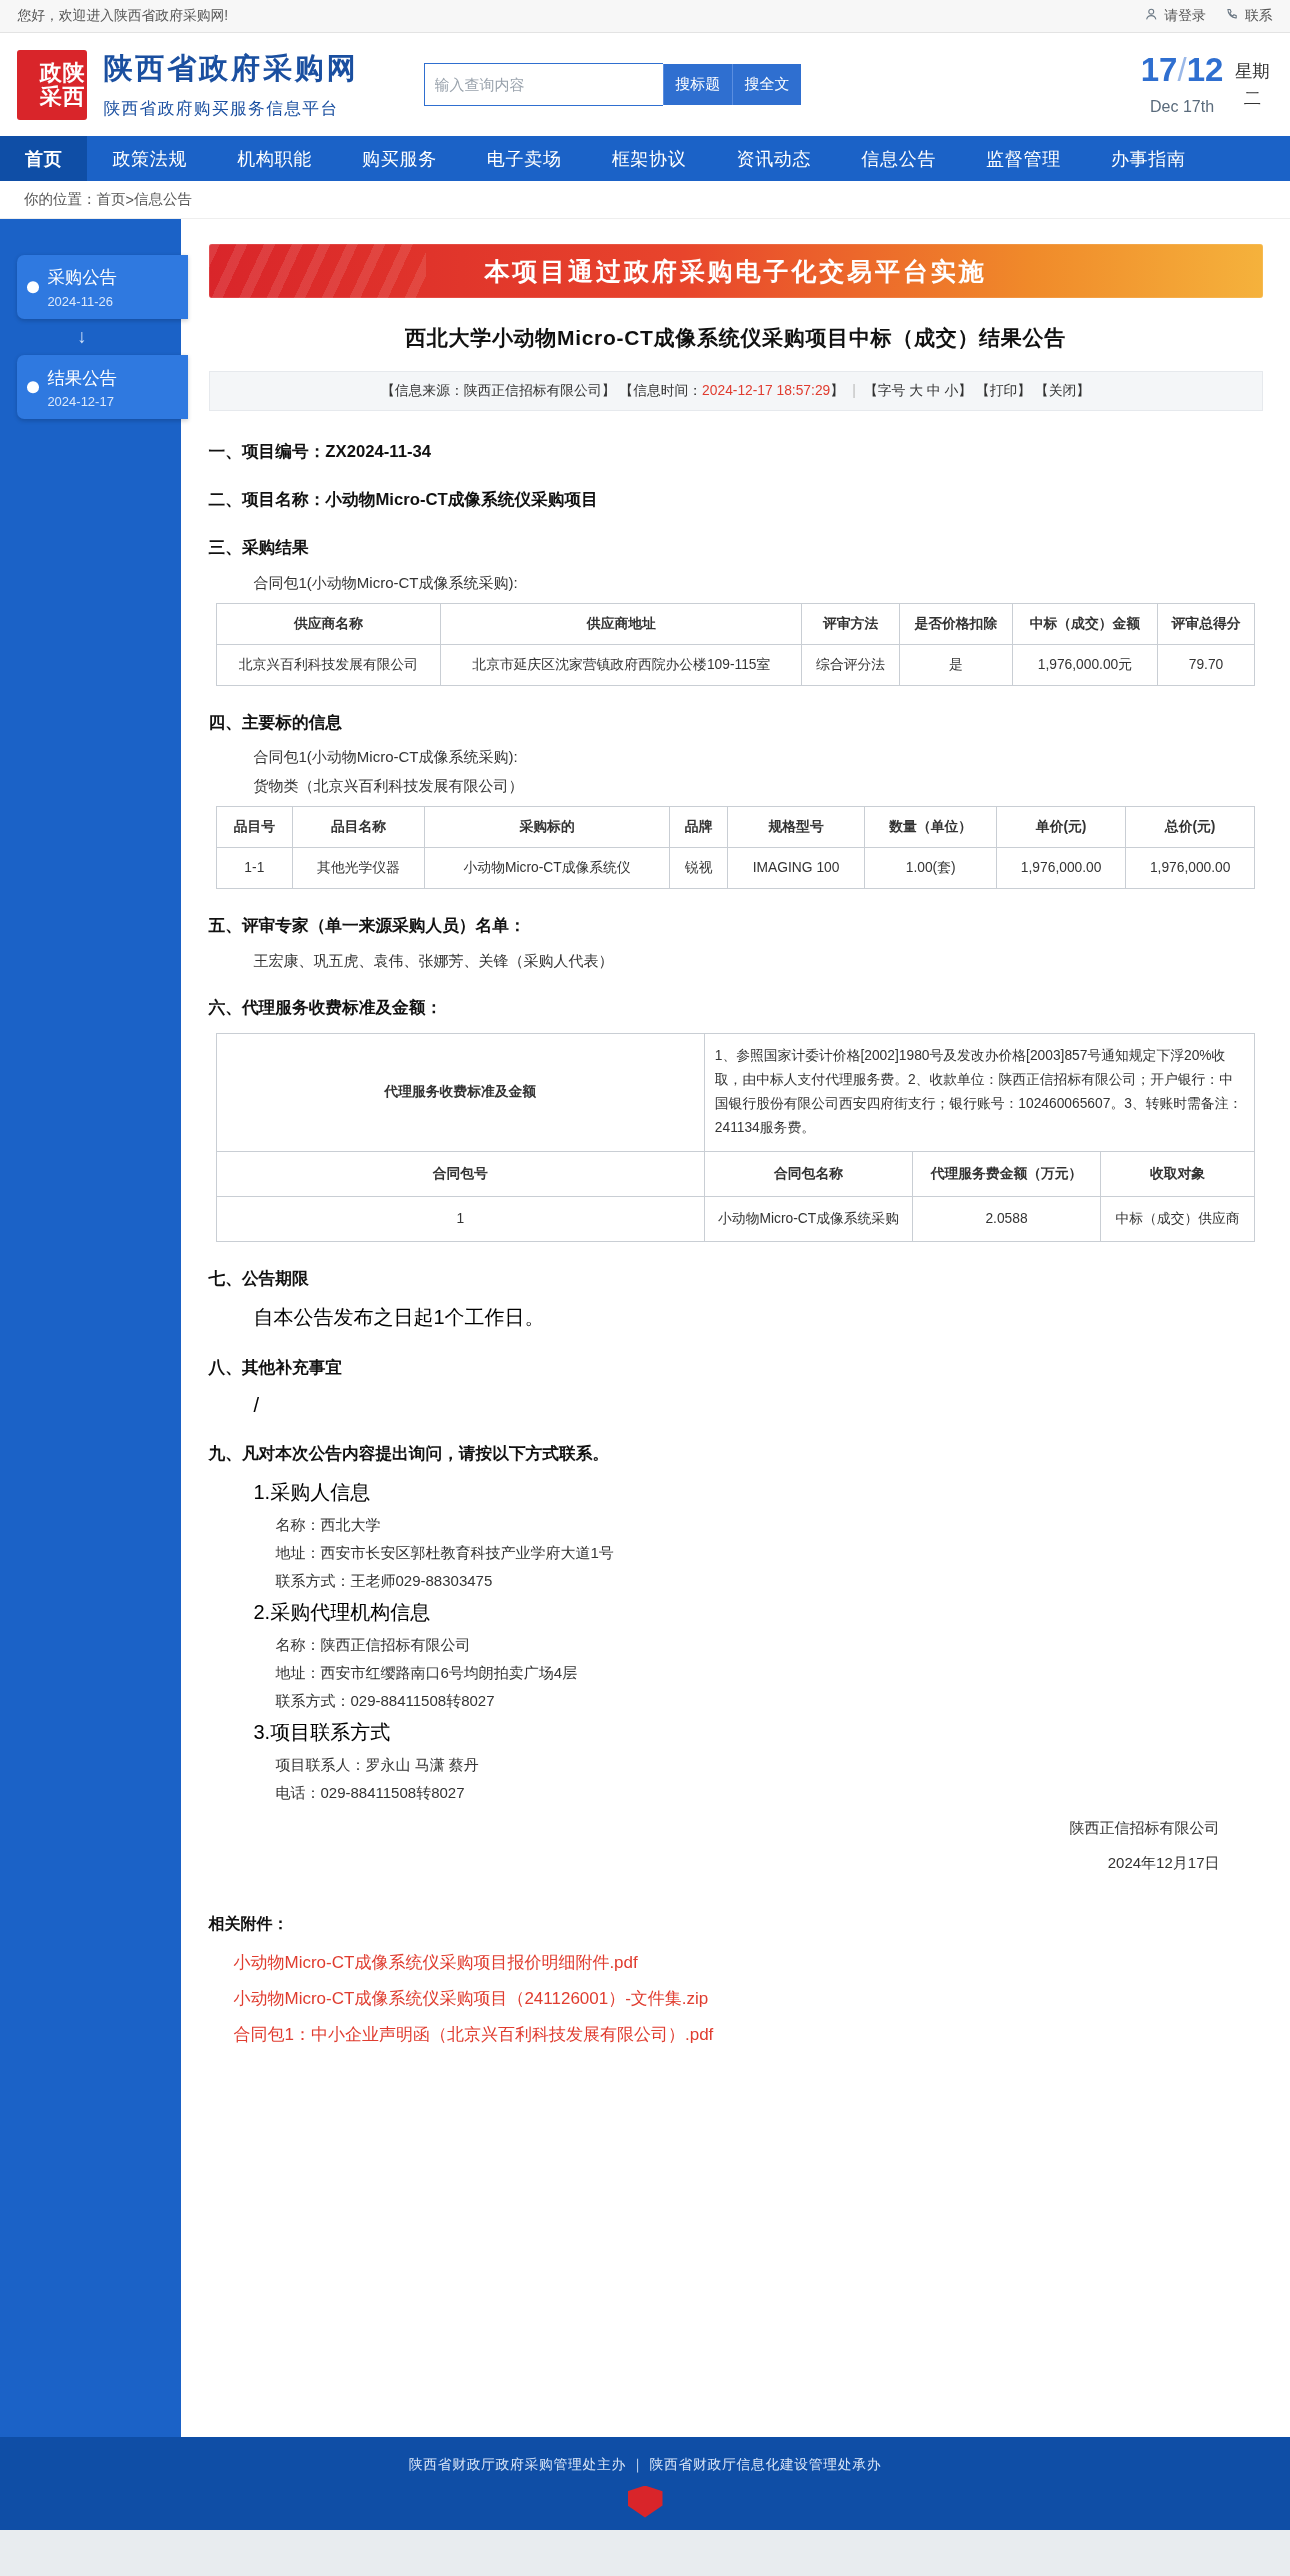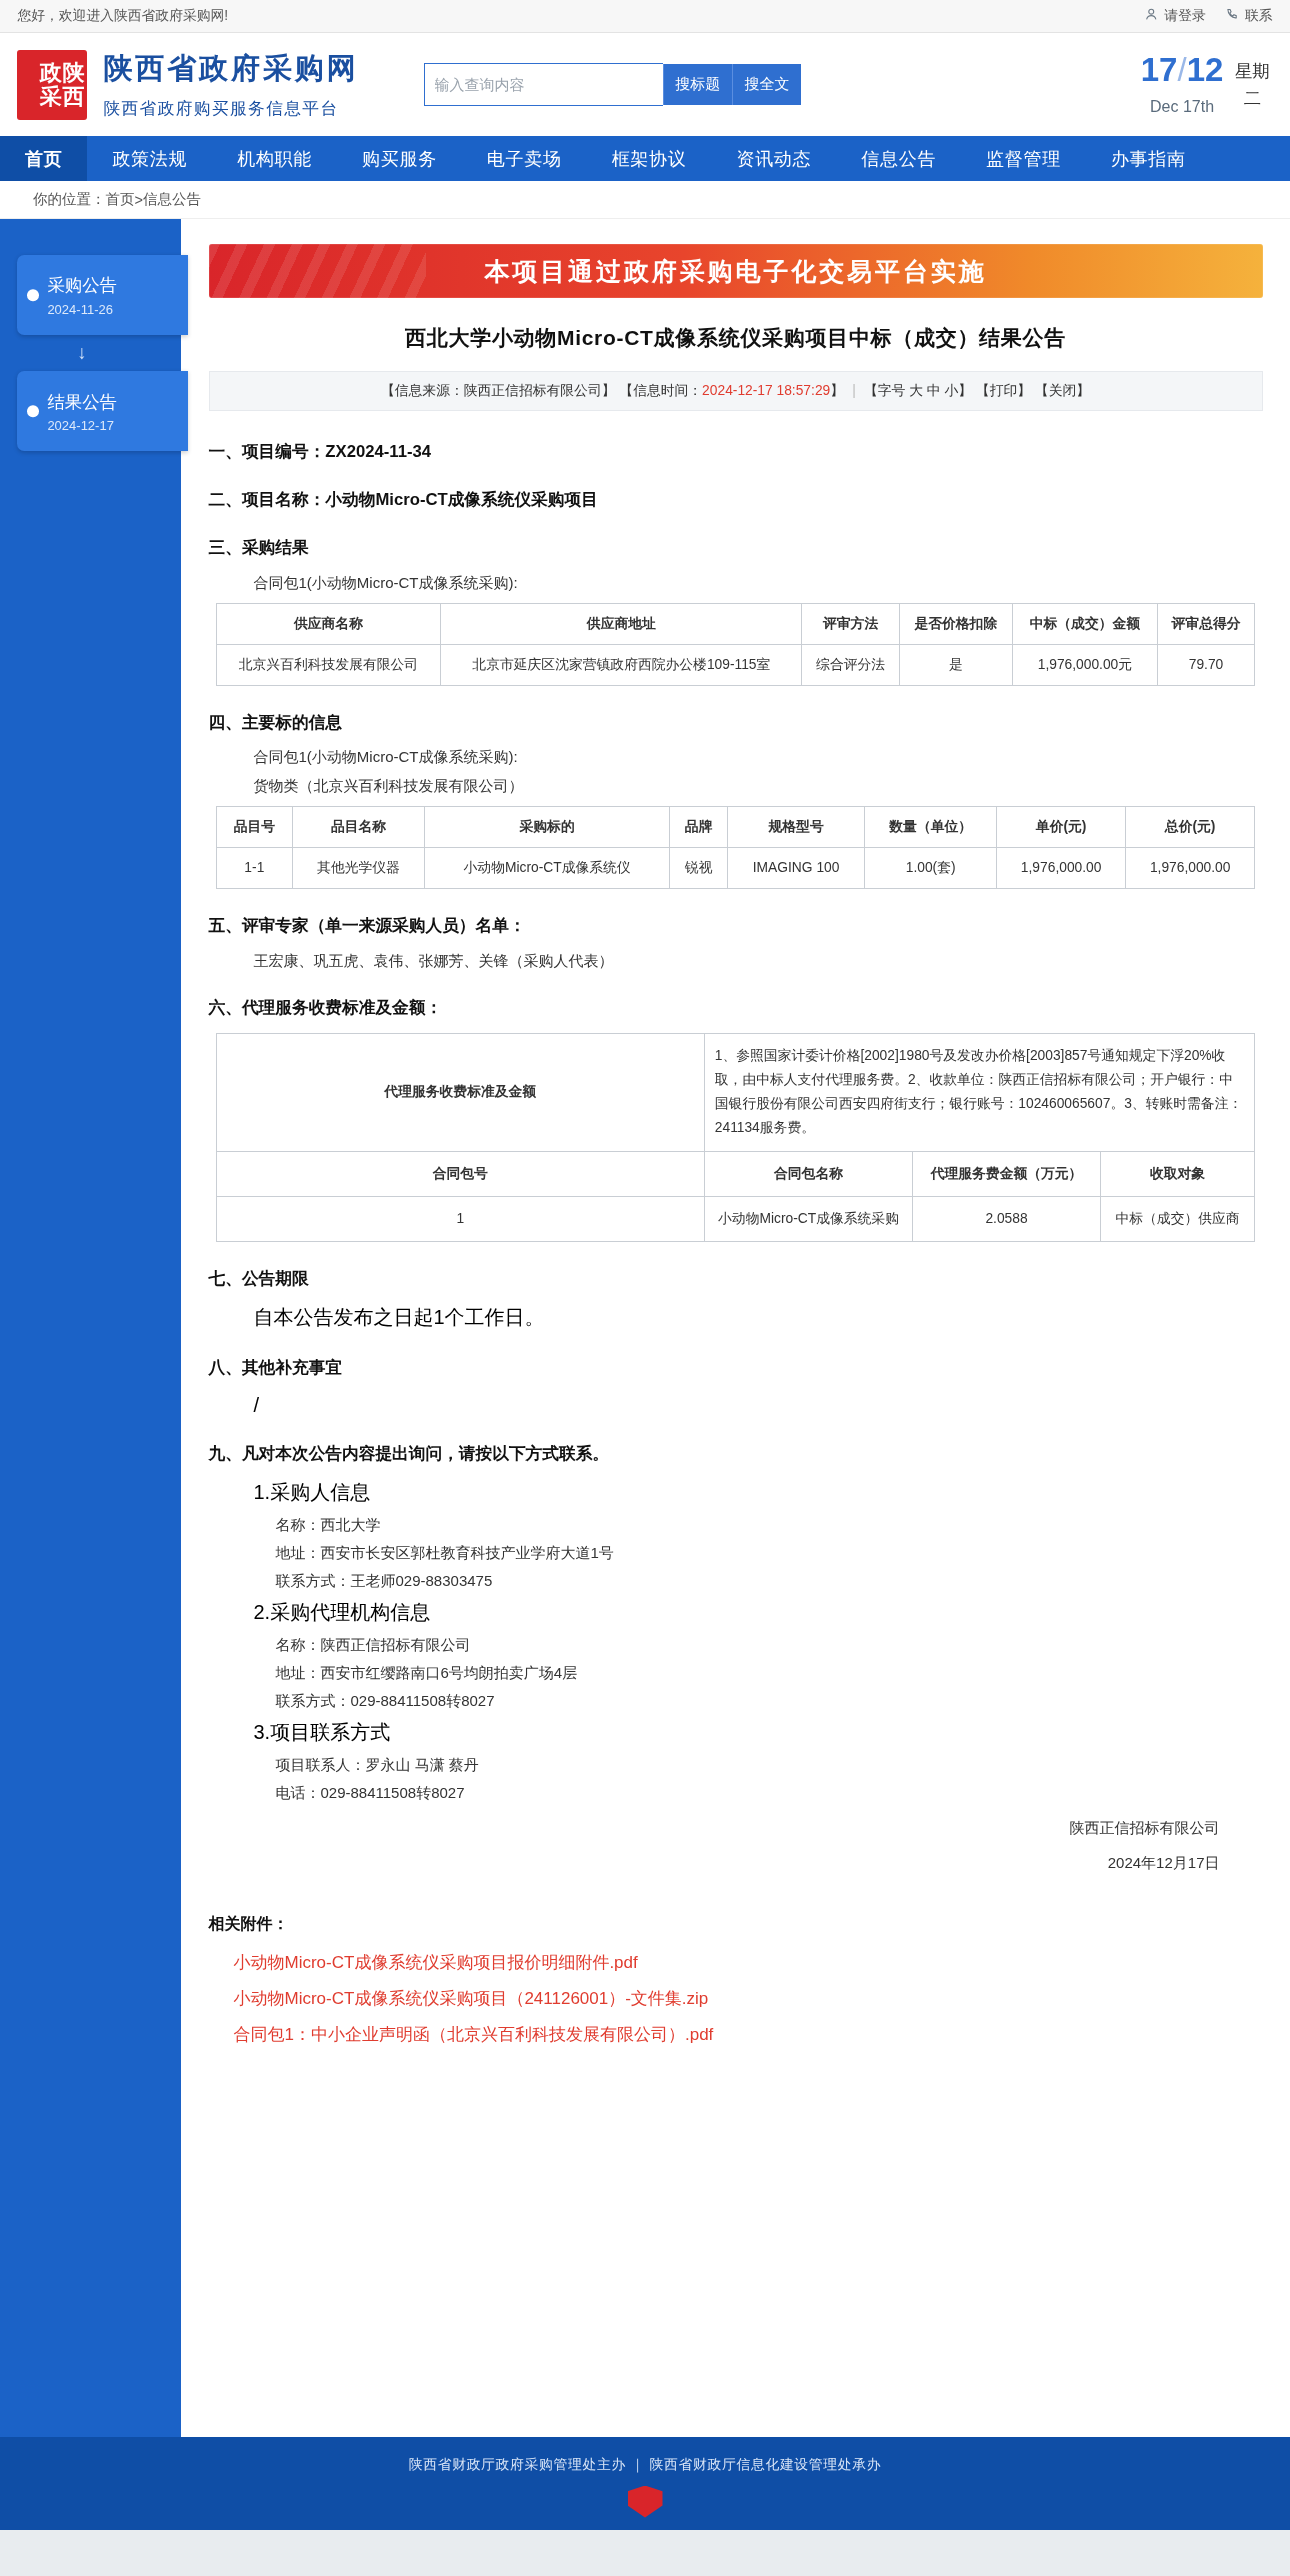--- a/index.html
+++ b/index.html
@@ -61,33 +61,33 @@
     font-size:18px;
   }
   .nav .nav-item {
     display:flex; align-items:center; justify-content:center; padding:0 25px;
     cursor:pointer; white-space:nowrap; letter-spacing:0.7px;
   }
   .nav .nav-item.active { background:#0f4ea6; font-weight:bold; }
 
   
   .crumb {
-    height:38px; display:flex; align-items:center; padding:0 33px;
+    height:38px; display:flex; align-items:center; padding:0 24px;
     font-size:14.5px; color:#555; background:#fff; border-bottom:0.7px solid #eee;
   }
   .crumb a { color:#555; text-decoration:none; }
 
   
   .content { display:flex; align-items:flex-start; background:#fff; }
   .sidebar {
     width:181px; background:#1b62c7; min-height:2218px; position:relative;
     padding-top:36px;
   }
   .side-item {
-    position:relative; margin:0 0 0 17.4px; height:80px;
+    position:relative; margin:0 0 0 17.4px; height:64px;
     display:flex; flex-direction:column; justify-content:center;
     color:#fff; font-size:17.4px; padding-left:30px;
   }
   .side-item.pill {
     background:#2f79e0; border-radius:7.2px 0 0 7.2px; margin-right:-7.2px;
     box-shadow:0 1.4px 4.3px rgba(0,0,0,.18);
   }
   .side-item .dot {
     position:absolute; left:10px; top:50%; transform:translateY(-50%);
     width:11.6px; height:11.6px; border-radius:50%; background:#fff;

